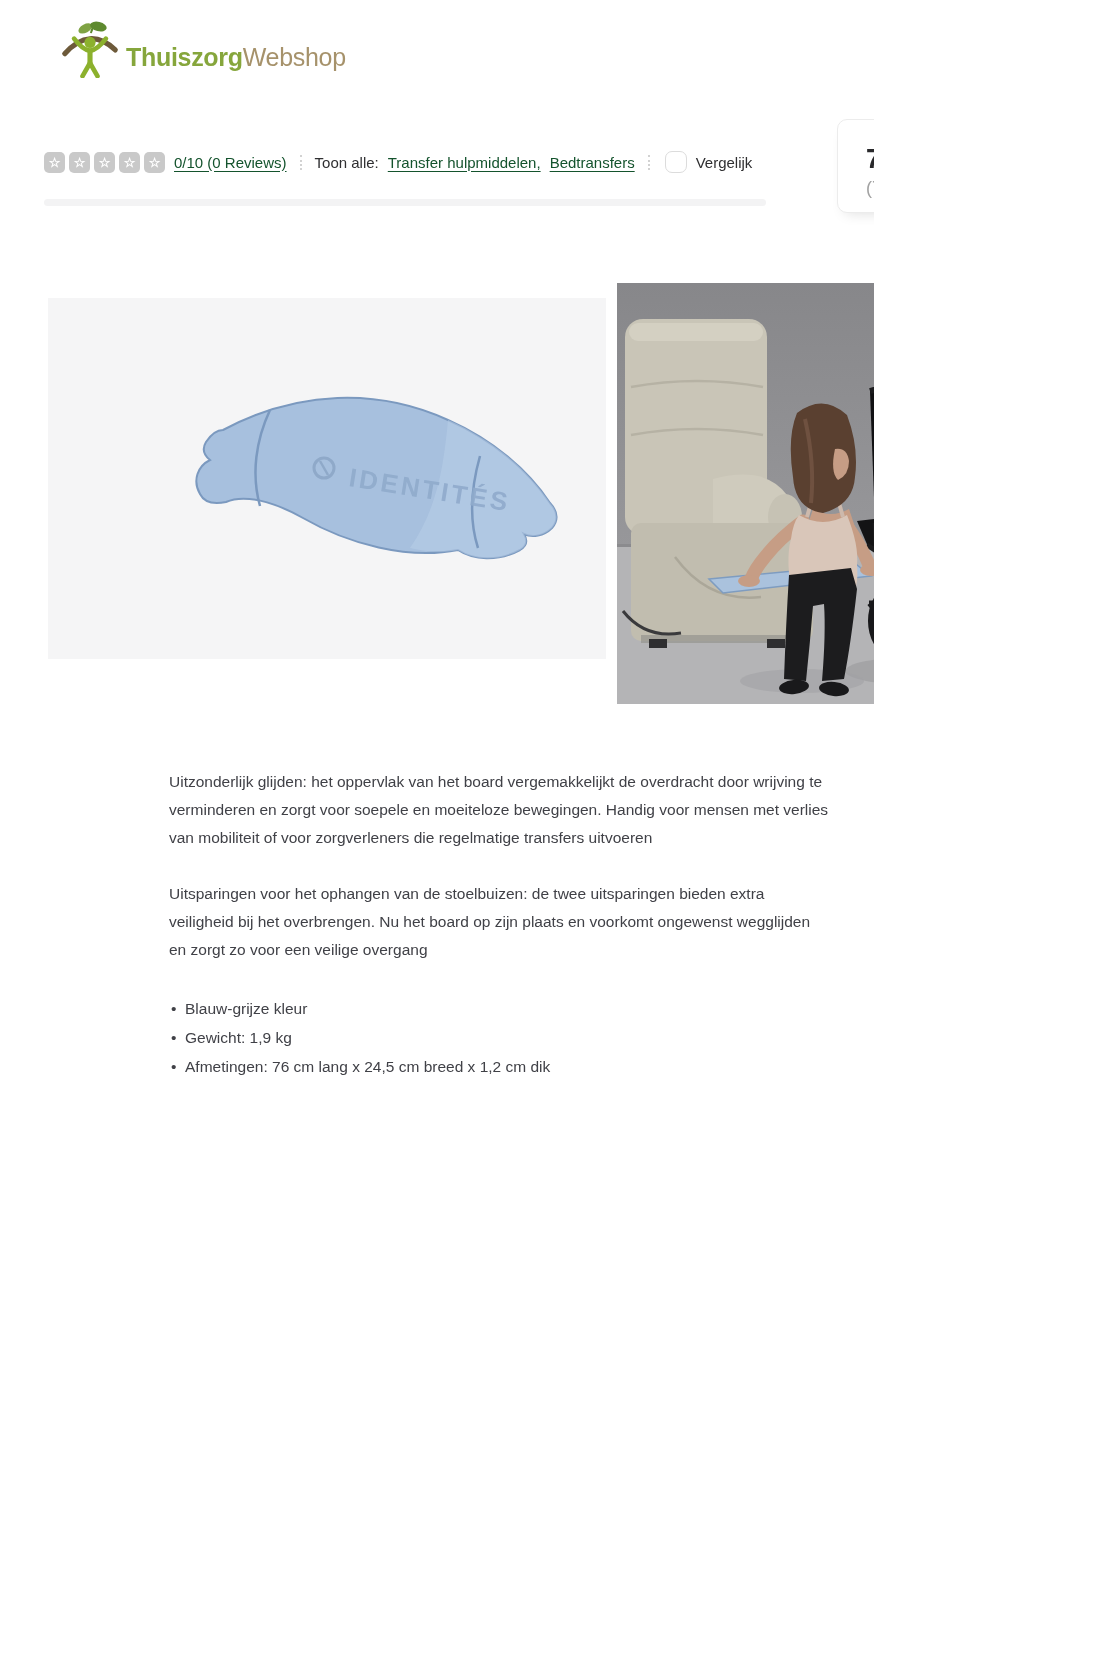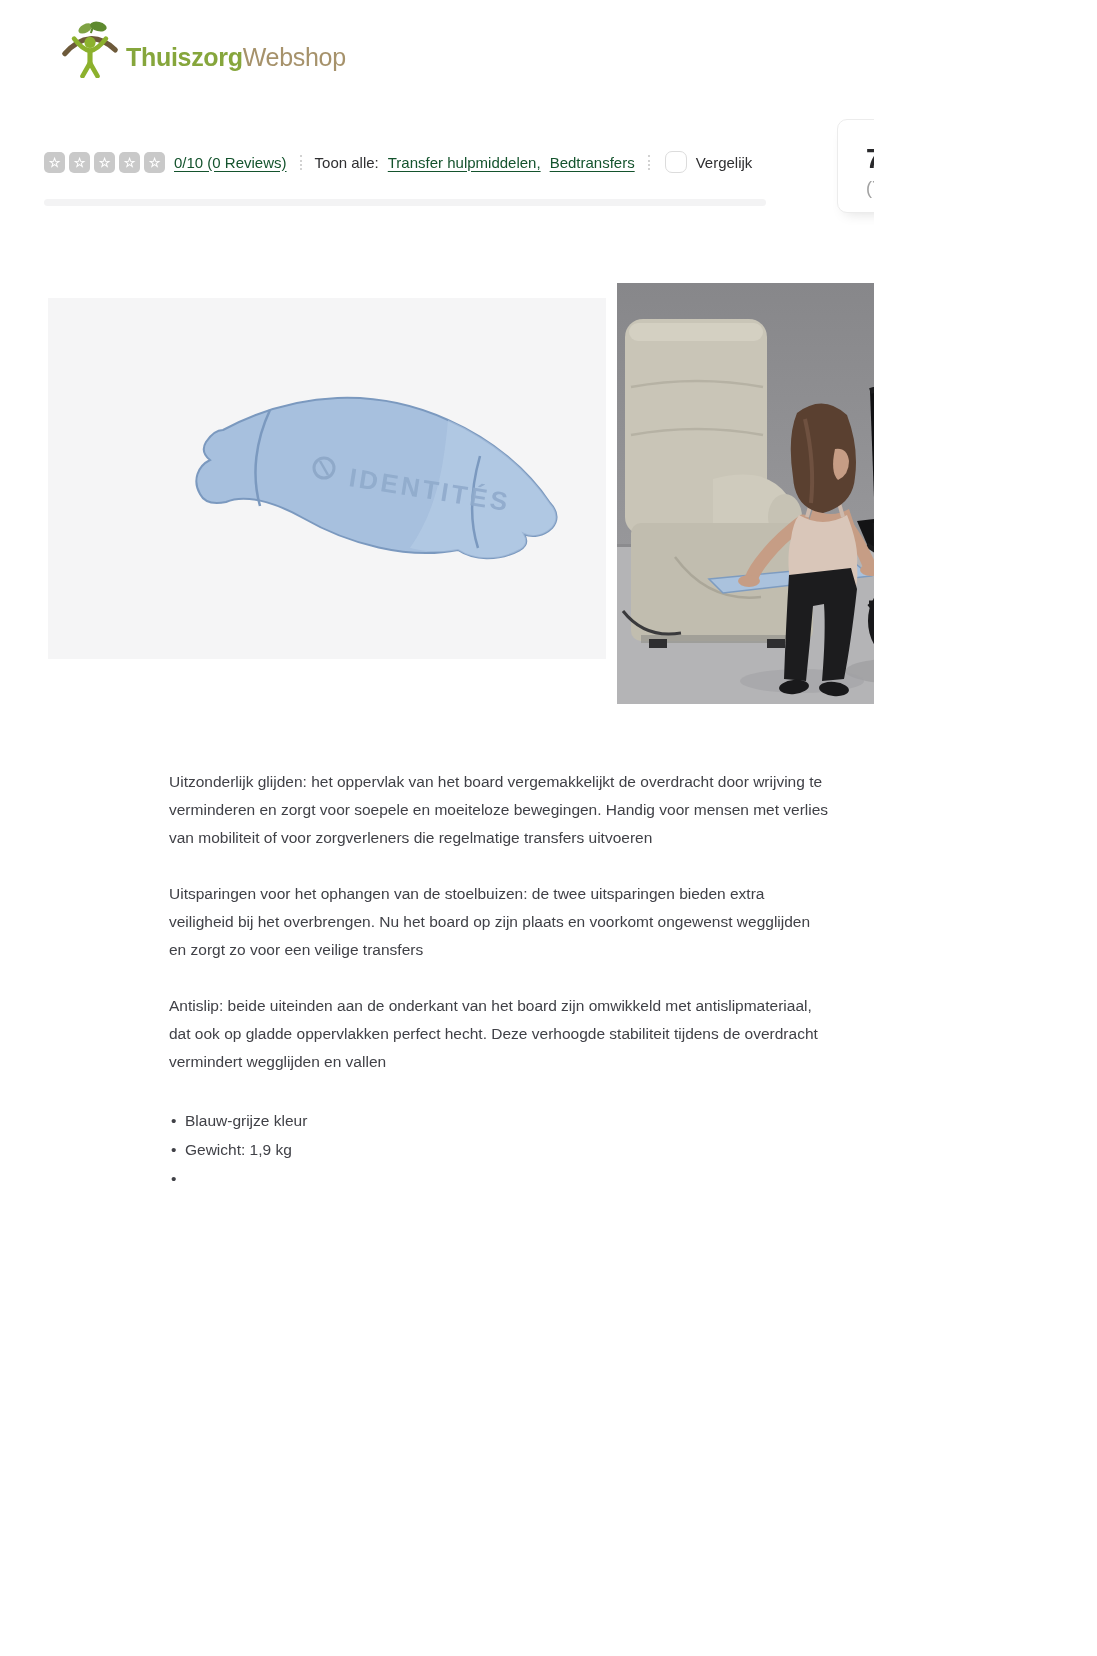--- a/index.html
+++ b/index.html
@@ -189,30 +189,30 @@
         <path d="M188 136 q10 44 6 84" stroke="#6f5140" stroke-width="4" fill="none"></path>
         <path d="M172 292 L234 285 L240 306 Q234 360 227 396 L205 398 Q209 350 207 321 L196 323 Q193 360 189 398 L167 396 Q169 340 172 292 Z" fill="#1c1c1e"></path>
         <ellipse cx="177" cy="404" rx="15" ry="7" fill="#19191b" transform="rotate(-6 177 404)"></ellipse>
         <ellipse cx="217" cy="406" rx="15" ry="7" fill="#19191b" transform="rotate(6 217 406)"></ellipse>
       </g>
     </svg>
   </figure>
 
   <section class="description">
     <p>Uitzonderlijk glijden: het oppervlak van het board vergemakkelijkt de overdracht door wrijving te verminderen en zorgt voor soepele en moeiteloze bewegingen. Handig voor mensen met verlies van mobiliteit of voor zorgverleners die regelmatige transfers uitvoeren</p>
-    <p>Uitsparingen voor het ophangen van de stoelbuizen: de twee uitsparingen bieden extra veiligheid bij het overbrengen. Nu het board op zijn plaats en voorkomt ongewenst wegglijden en zorgt zo voor een veilige transfers</p>
-    <p>Antislip: beide uiteinden aan de onderkant van het board zijn omwikkeld met antislipmateriaal, dat ook op gladde oppervlakken perfect hecht. Deze verhoogde stabiliteit tijdens de overdracht vermindert wegglijden en vallen</p>
+    <p>Uitsparingen voor het ophangen van de stoelbuizen: de twee uitsparingen bieden extra veiligheid bij het overbrengen. Nu het board op zijn plaats en voorkomt ongewenst wegglijden en zorgt zo voor een veilige overgang</p>
     <ul class="spec-list">
       <li>
           <span class="bullet">•</span>
           <span>Blauw-grijze kleur</span>
         </li>
       <li>
           <span class="bullet">•</span>
           <span>Gewicht: 1,9 kg</span>
         </li>
       <li>
           <span class="bullet">•</span>
+          <span>Afmetingen: 76 cm lang x 24,5 cm breed x 1,2 cm dik</span>
         </li>
     </ul>
   </section>
 
 </div>
 
 </body></html>

